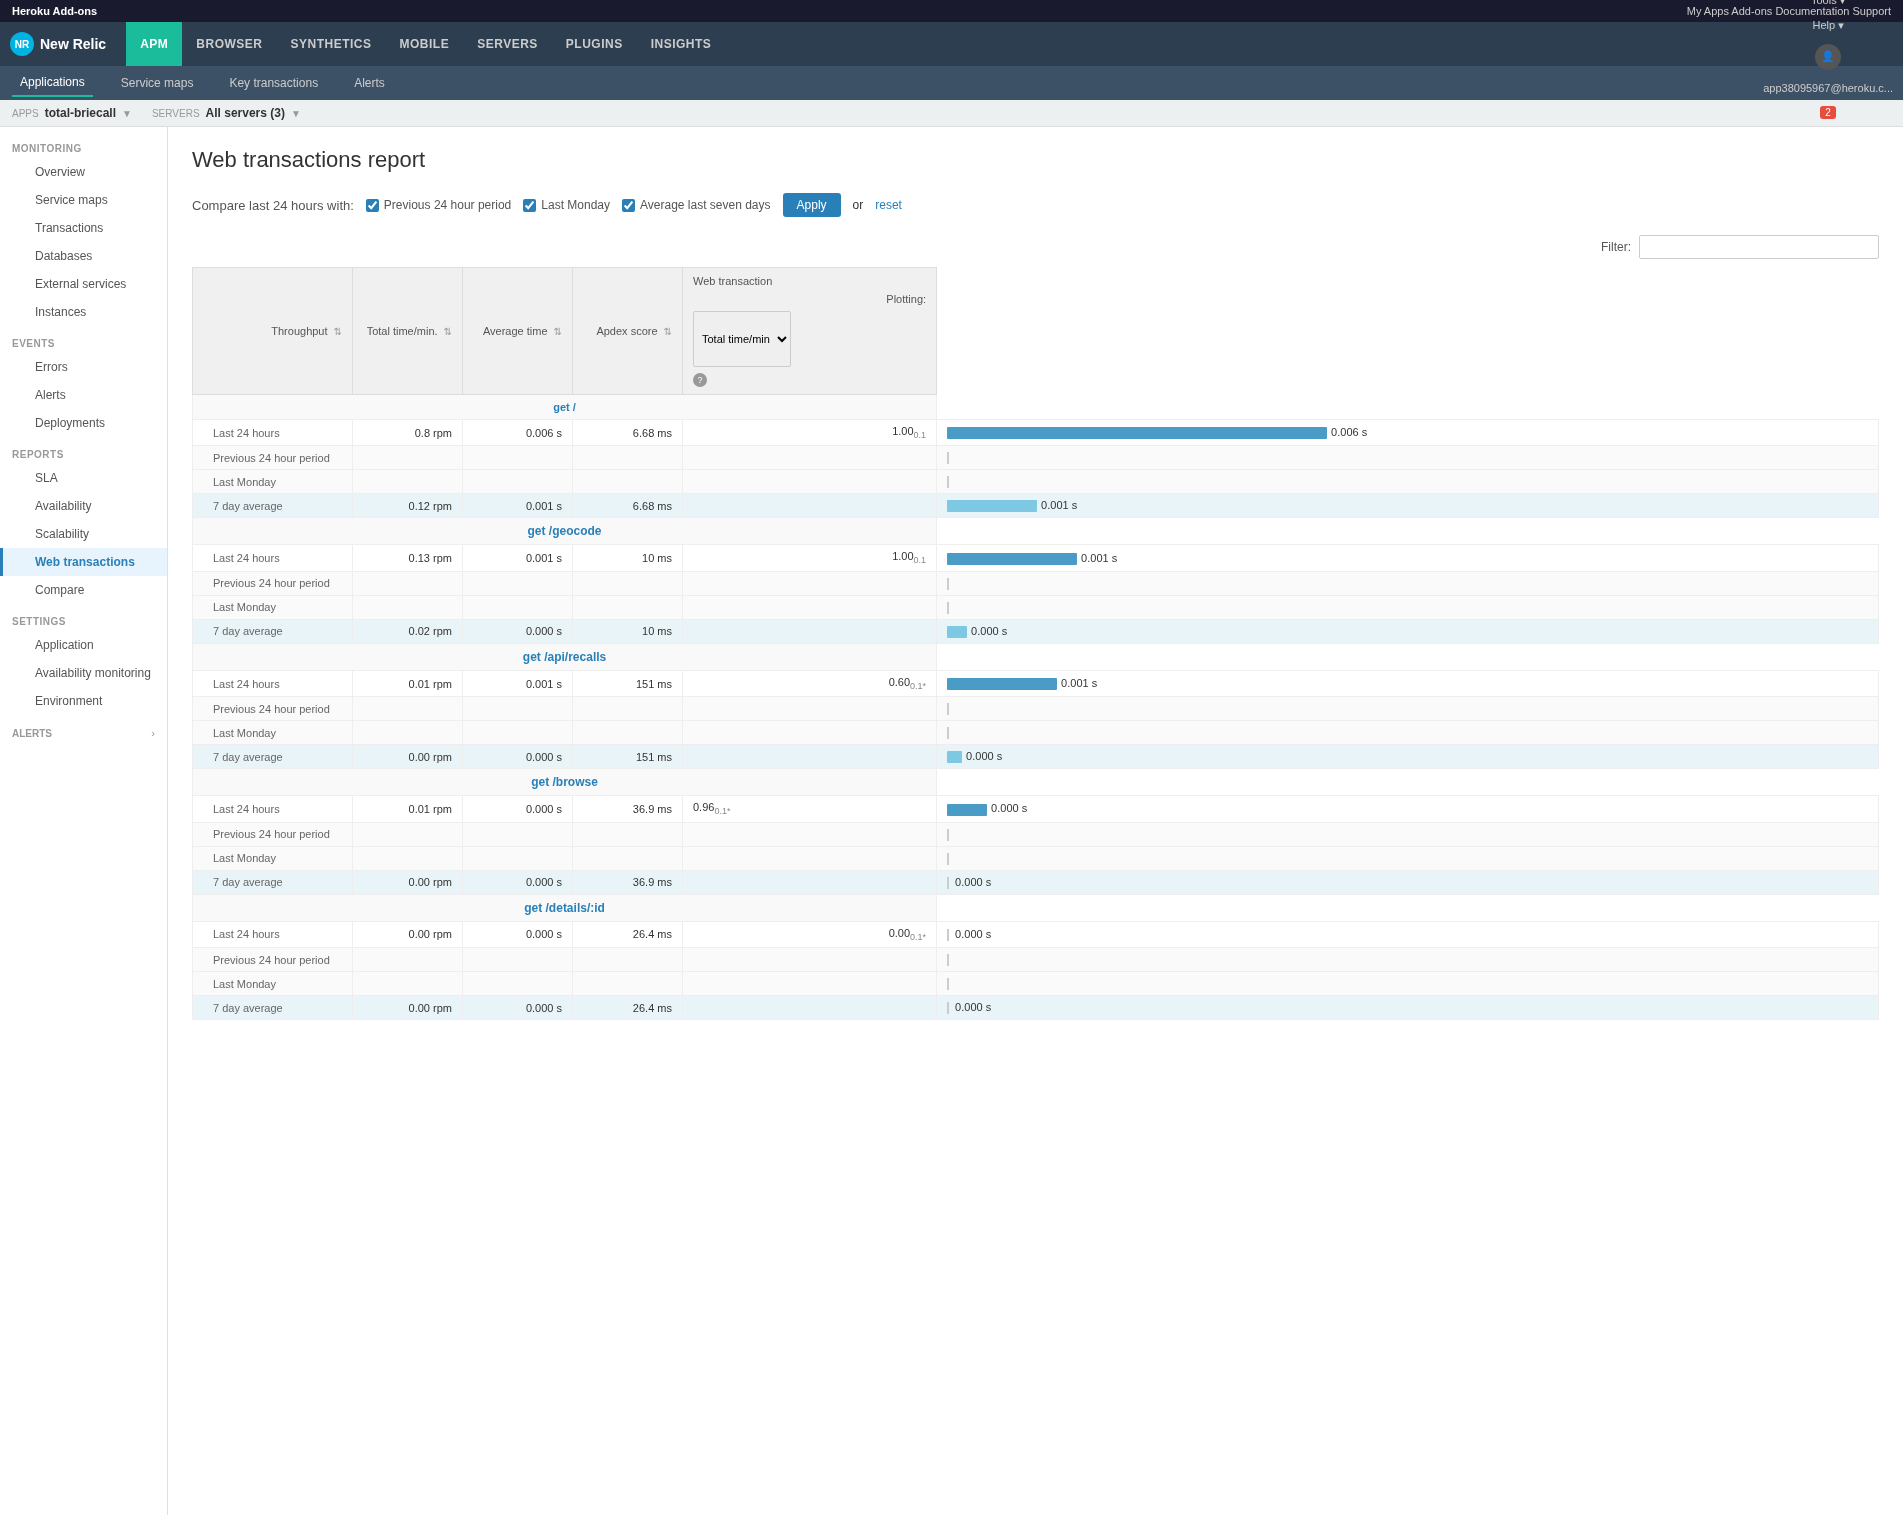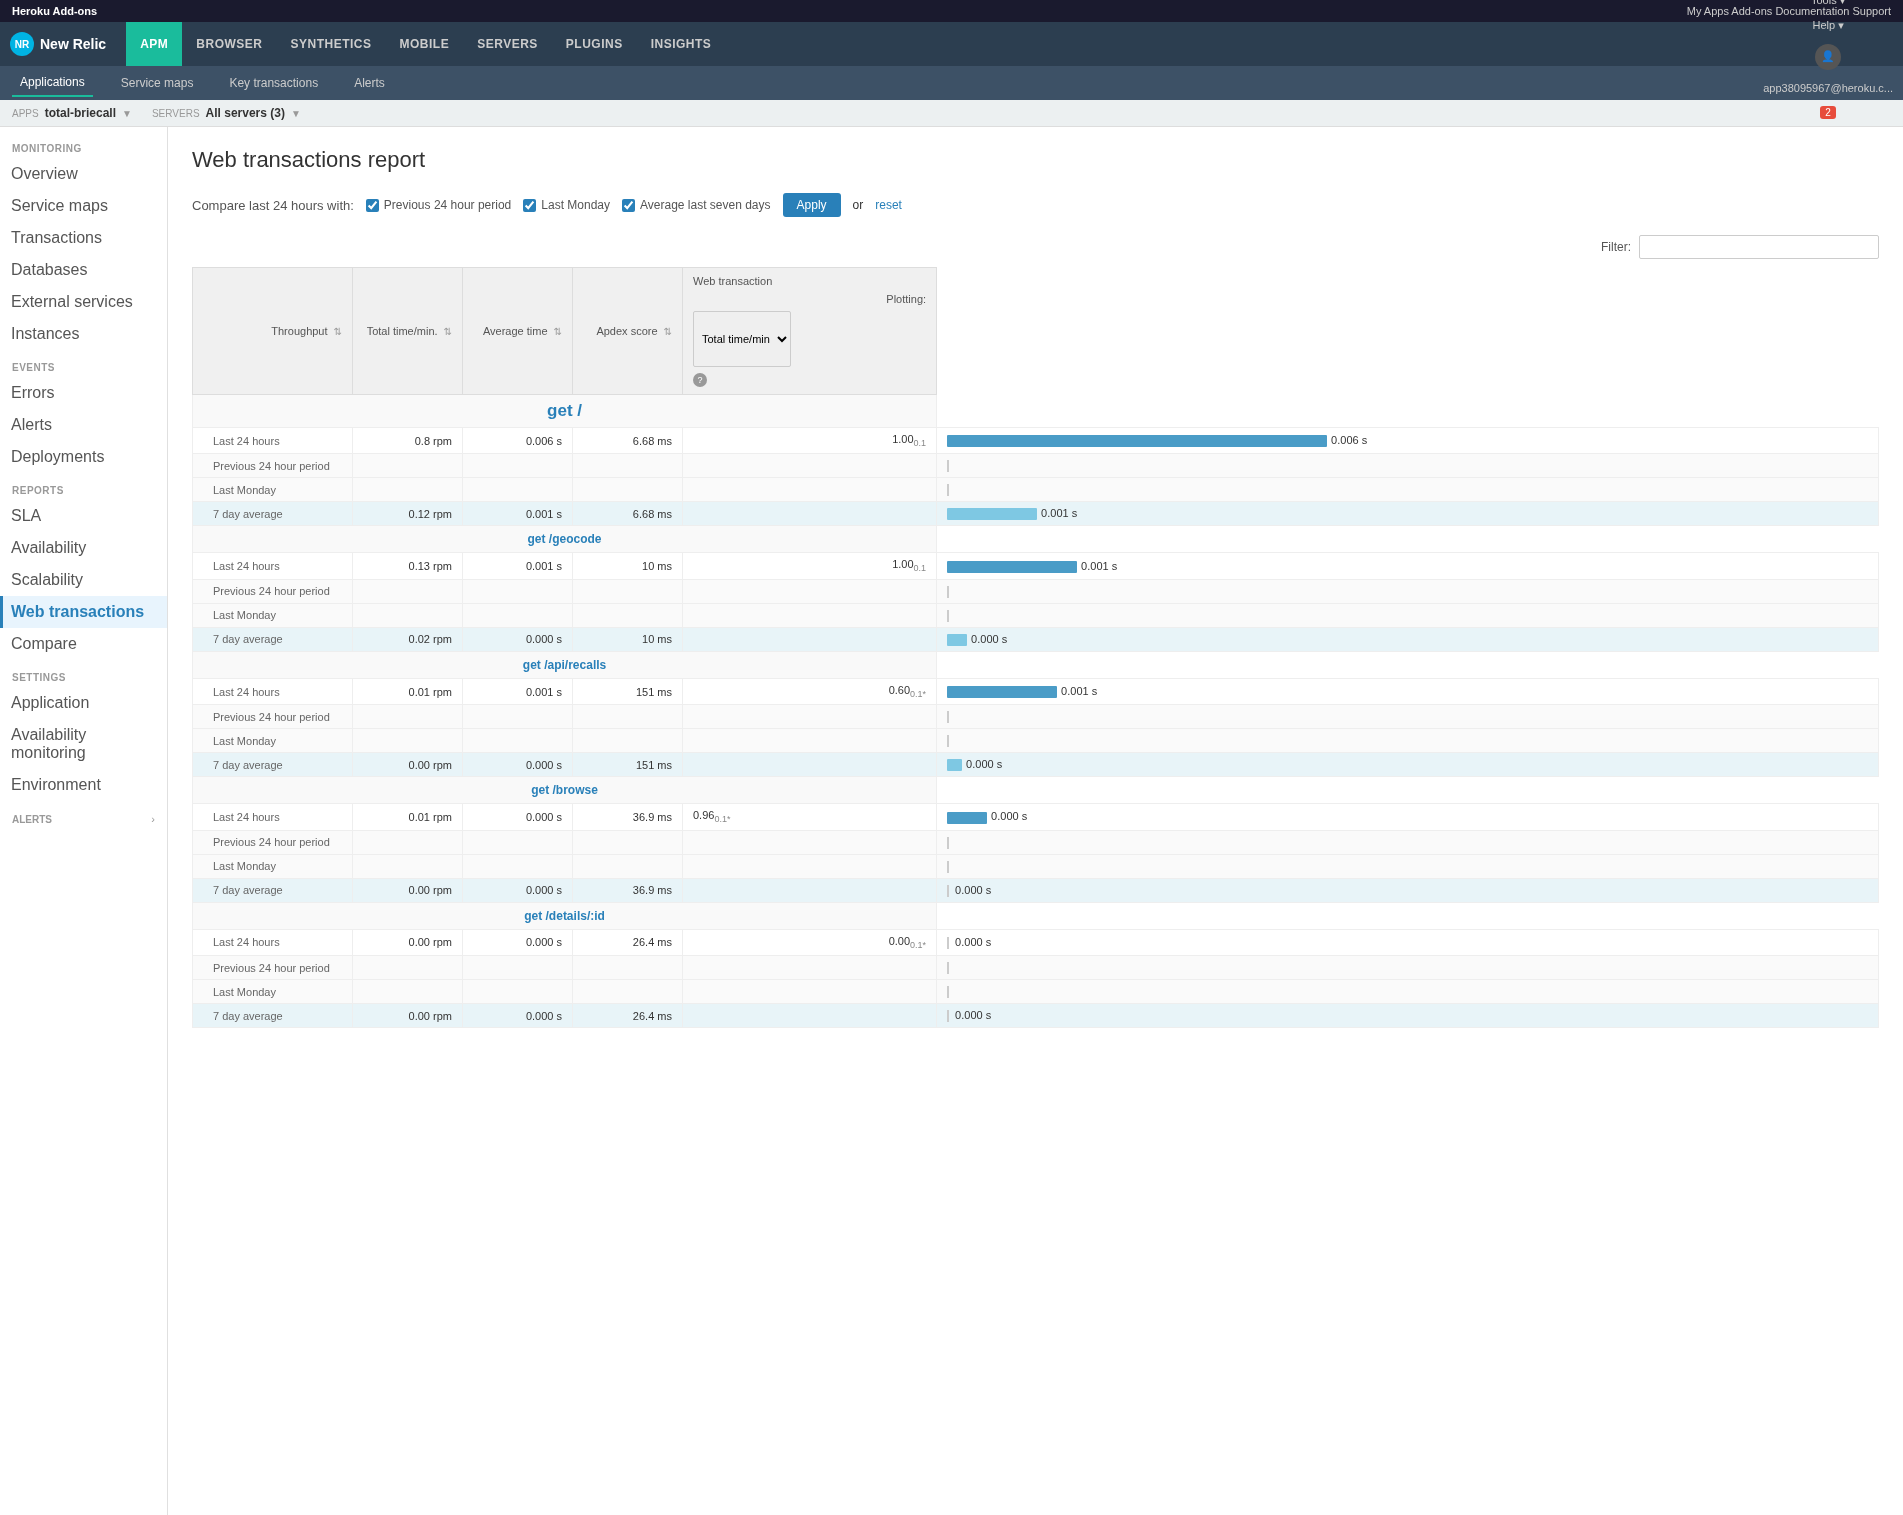--- a/index.html
+++ b/index.html
@@ -32,21 +32,21 @@
     .app-selector .value { font-weight: bold; color: #333; font-size: 12px; }
     .dropdown-arrow { color: #999; font-size: 10px; }
 
     
     .main-layout { display: flex; min-height: calc(100vh - 120px); }
 
     
     .sidebar { width: 168px; background: #fff; border-right: 1px solid #e0e0e0; padding-top: 8px; flex-shrink: 0; }
     .sidebar-section { margin-bottom: 4px; }
     .sidebar-section-title { font-size: 10px; text-transform: uppercase; color: #999; padding: 8px 12px 4px; font-weight: bold; letter-spacing: 0.5px; }
-    .sidebar-item { padding: 7px 12px 7px 8px; color: #555; cursor: pointer; font-size: 16px; border-left: 3px solid transparent; }
+    .sidebar-item { padding: 7px 12px 7px 32px; color: #555; cursor: pointer; font-size: 12px; border-left: 3px solid transparent; }
     .sidebar-item.active { background: #e8f4fd; color: #2980b9; border-left: 3px solid #2980b9; font-weight: bold; }
 
     
     .content { flex: 1; padding: 20px 24px; background: #fff; }
     .page-title { font-size: 22px; color: #333; margin-bottom: 20px; font-weight: normal; }
 
     
     .compare-bar { display: flex; align-items: center; gap: 12px; margin-bottom: 18px; flex-wrap: wrap; }
     .compare-label { font-size: 13px; color: #555; }
     .compare-option { display: flex; align-items: center; gap: 5px; font-size: 12px; color: #555; }
@@ -216,21 +216,21 @@
                 <option>Total time/min</option>
                 <option>Throughput</option>
               </select>
               <span style="background:#999;color:white;border-radius:50%;width:14px;height:14px;display:inline-flex;align-items:center;justify-content:center;font-size:9px;cursor:pointer;">?</span>
             </div>
           </th>
         </tr>
       </thead>
       <tbody id="table-body">
       <tr class="section-header">
-            <td colspan="5" style="text-align:center;color:#2980b9;font-weight:bold;font-size:17px;padding:6px 10px;background:#f9f9f9;">get /</td>
+            <td colspan="5" style="text-align:center;color:#2980b9;font-weight:bold;font-size:11px;padding:6px 10px;background:#f9f9f9;">get /</td>
           </tr>
           <tr class="row-24h">
       <td class="label-cell">Last 24 hours</td>
       <td>0.8 rpm</td>
       <td>0.006 s</td>
       <td>6.68 ms</td>
       <td style="text-align:right;"><span>1.00<span class="apdex-sub">0.1</span></span></td>
       <td style="text-align:left;white-space:nowrap;"><div style="display:inline-block;height:12px;width:380px;background:#4a9cc7;border-radius:1px;vertical-align:middle;margin-right:4px;"></div><span>0.006 s</span></td>
     </tr>
           <tr class="row-prev">

